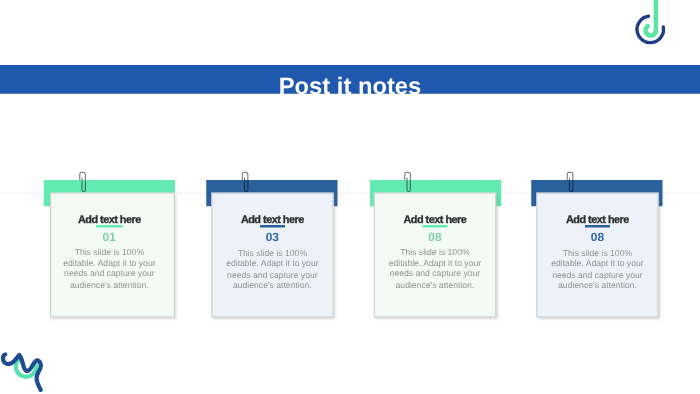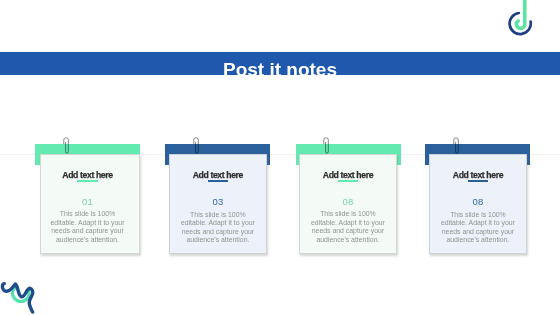--- a/index.html
+++ b/index.html
@@ -39,21 +39,21 @@
   .card-inner{
     position:absolute;left:0;right:0;top:0;bottom:0;
     display:flex;flex-direction:column;align-items:center;
     box-sizing:border-box;
   }
   .card h3{
     margin:16.2px 0 0 0;padding:0;font-size:8.7px;font-weight:bold;color:#2f2f2f;
     letter-spacing:-0.4px;line-height:1;-webkit-text-stroke:0.25px #2f2f2f;
   }
   .underline{width:20.2px;height:2px;margin-top:-0.3px;}
-  .num{font-size:9.5px;font-weight:normal;margin-top:15px;line-height:1;letter-spacing:0.1px;}
+  .num{font-size:9.5px;font-weight:bold;margin-top:4px;line-height:1;letter-spacing:0.1px;}
   .body{
     margin-top:4.0px;font-size:6.9px;line-height:8.5px;color:#8e9490;text-align:center;
     width:76px;
   }
 
   
   .clip{position:absolute;top:135.5px;width:10px;height:22px;mix-blend-mode:multiply;}
   .cp{fill:none;stroke:#6e7478;stroke-width:0.85;stroke-linecap:round;stroke-linejoin:round;}
 
   

